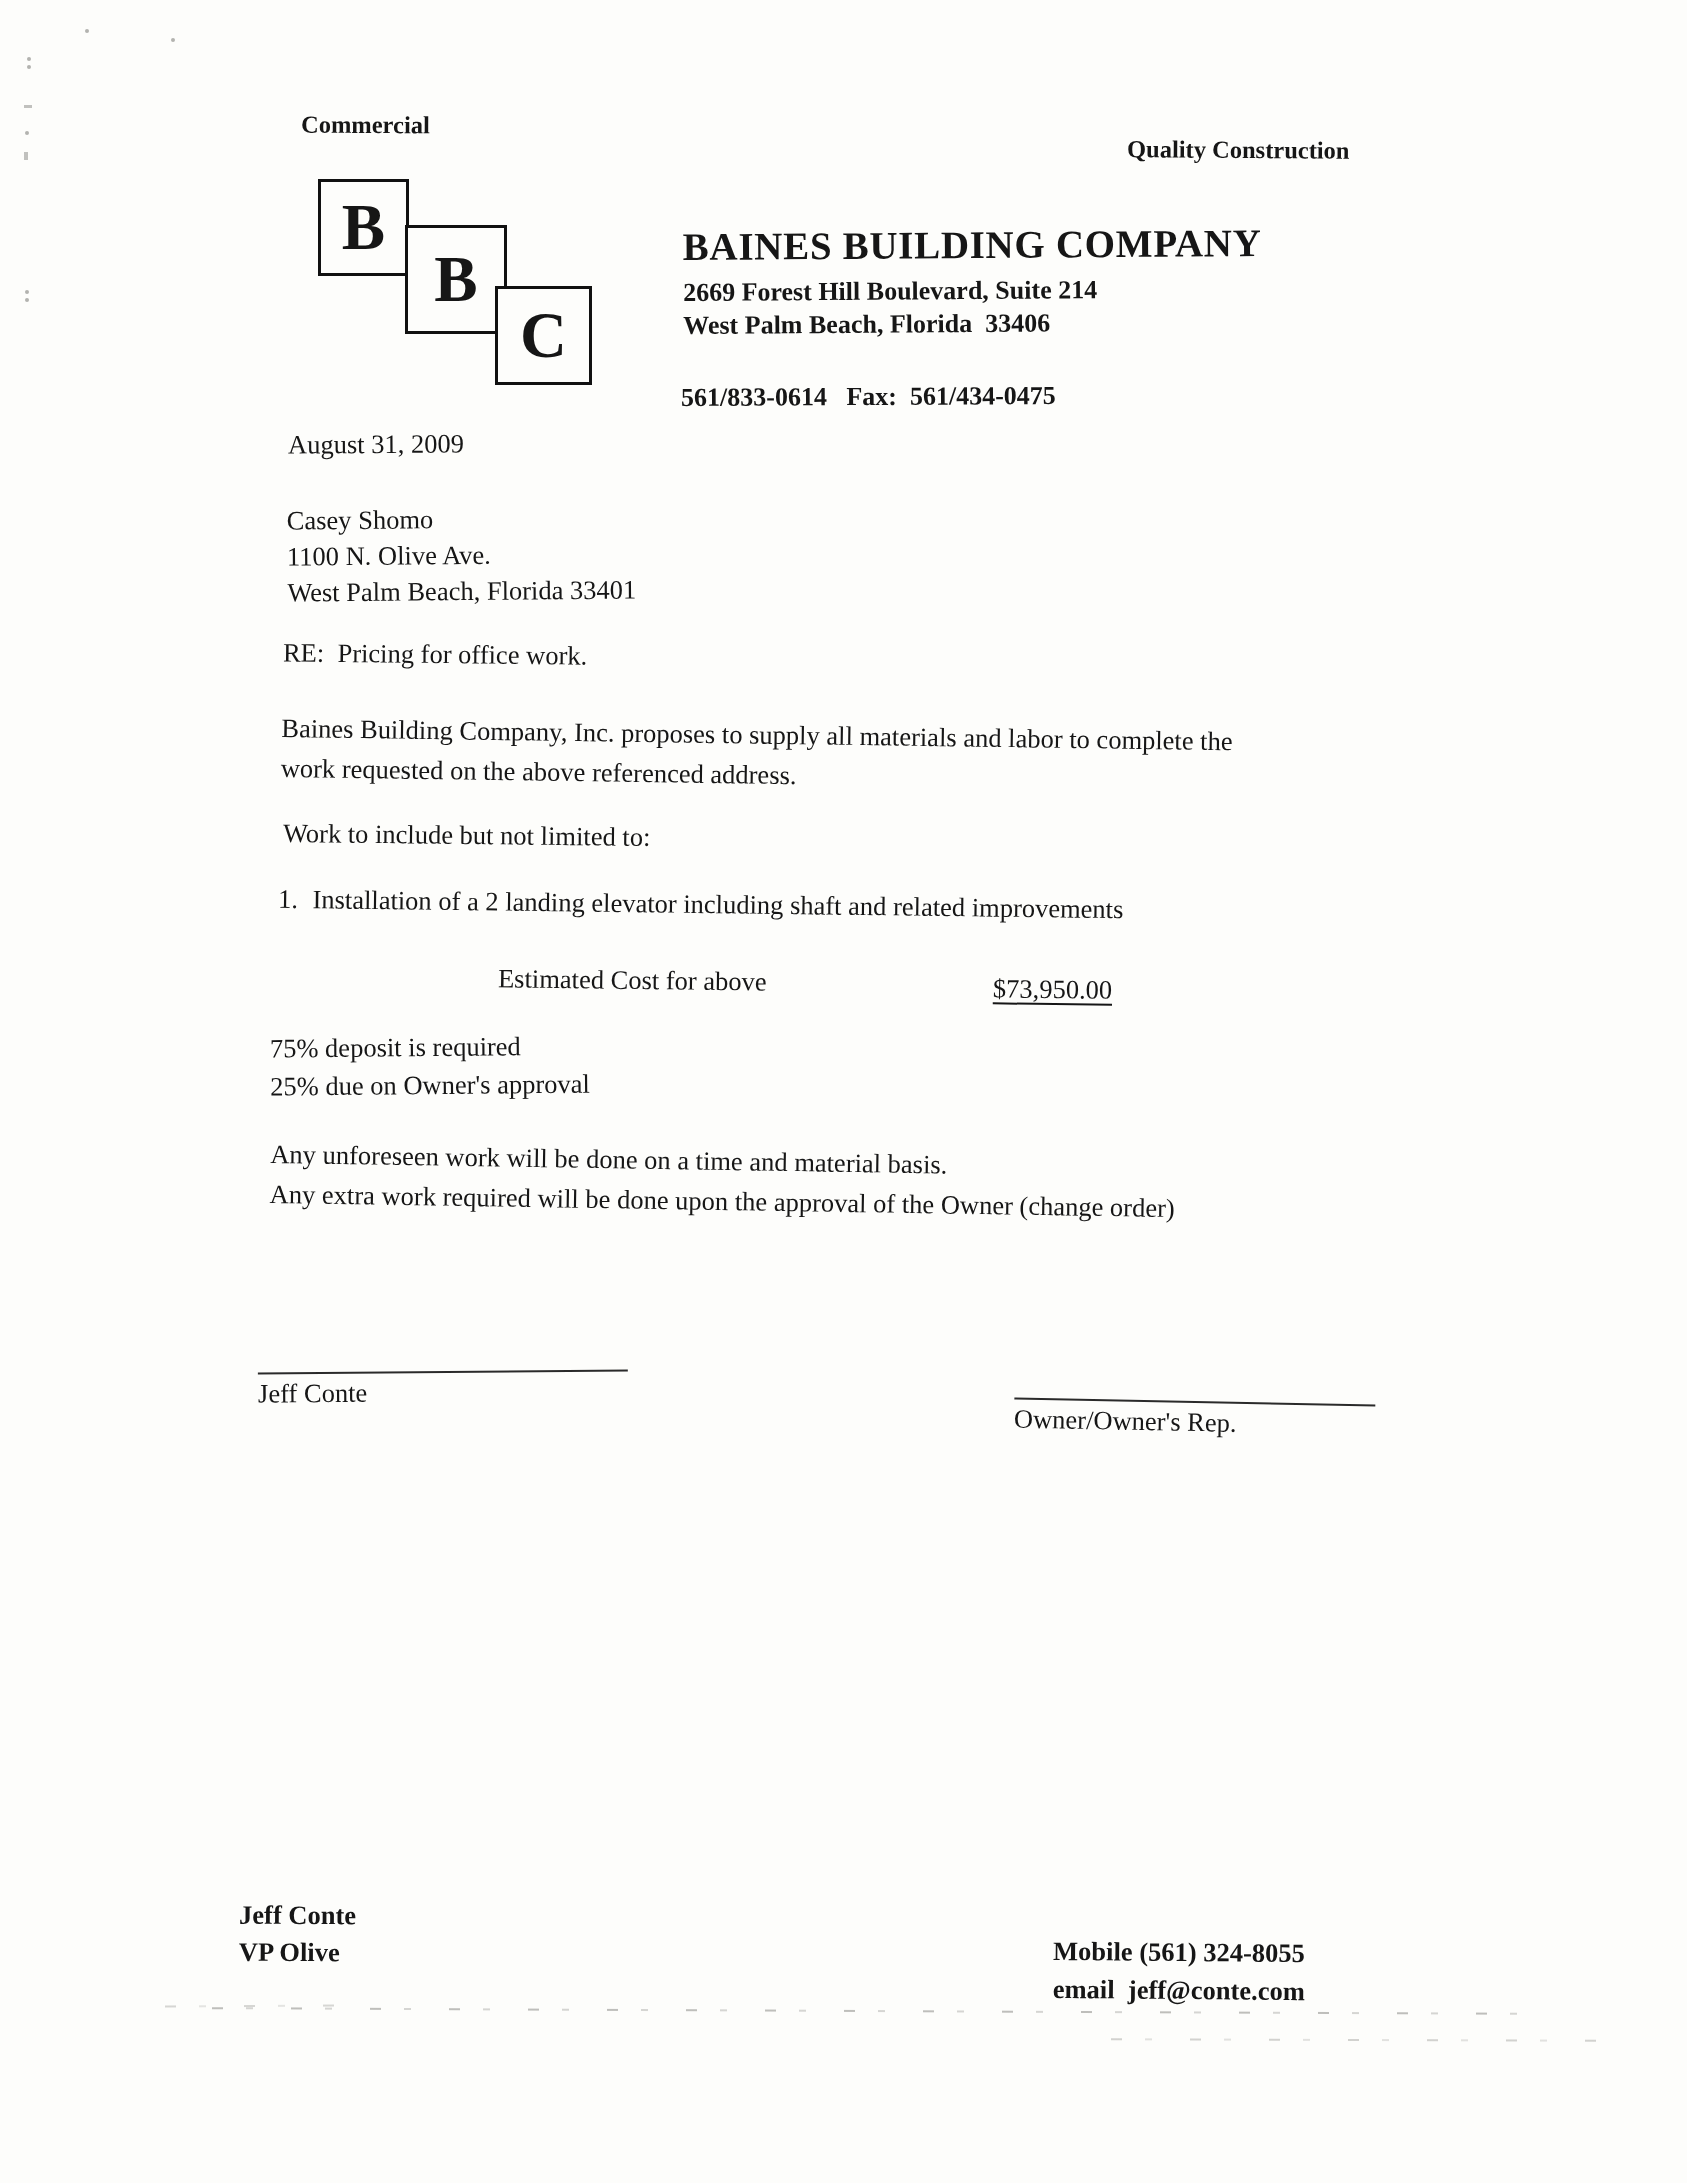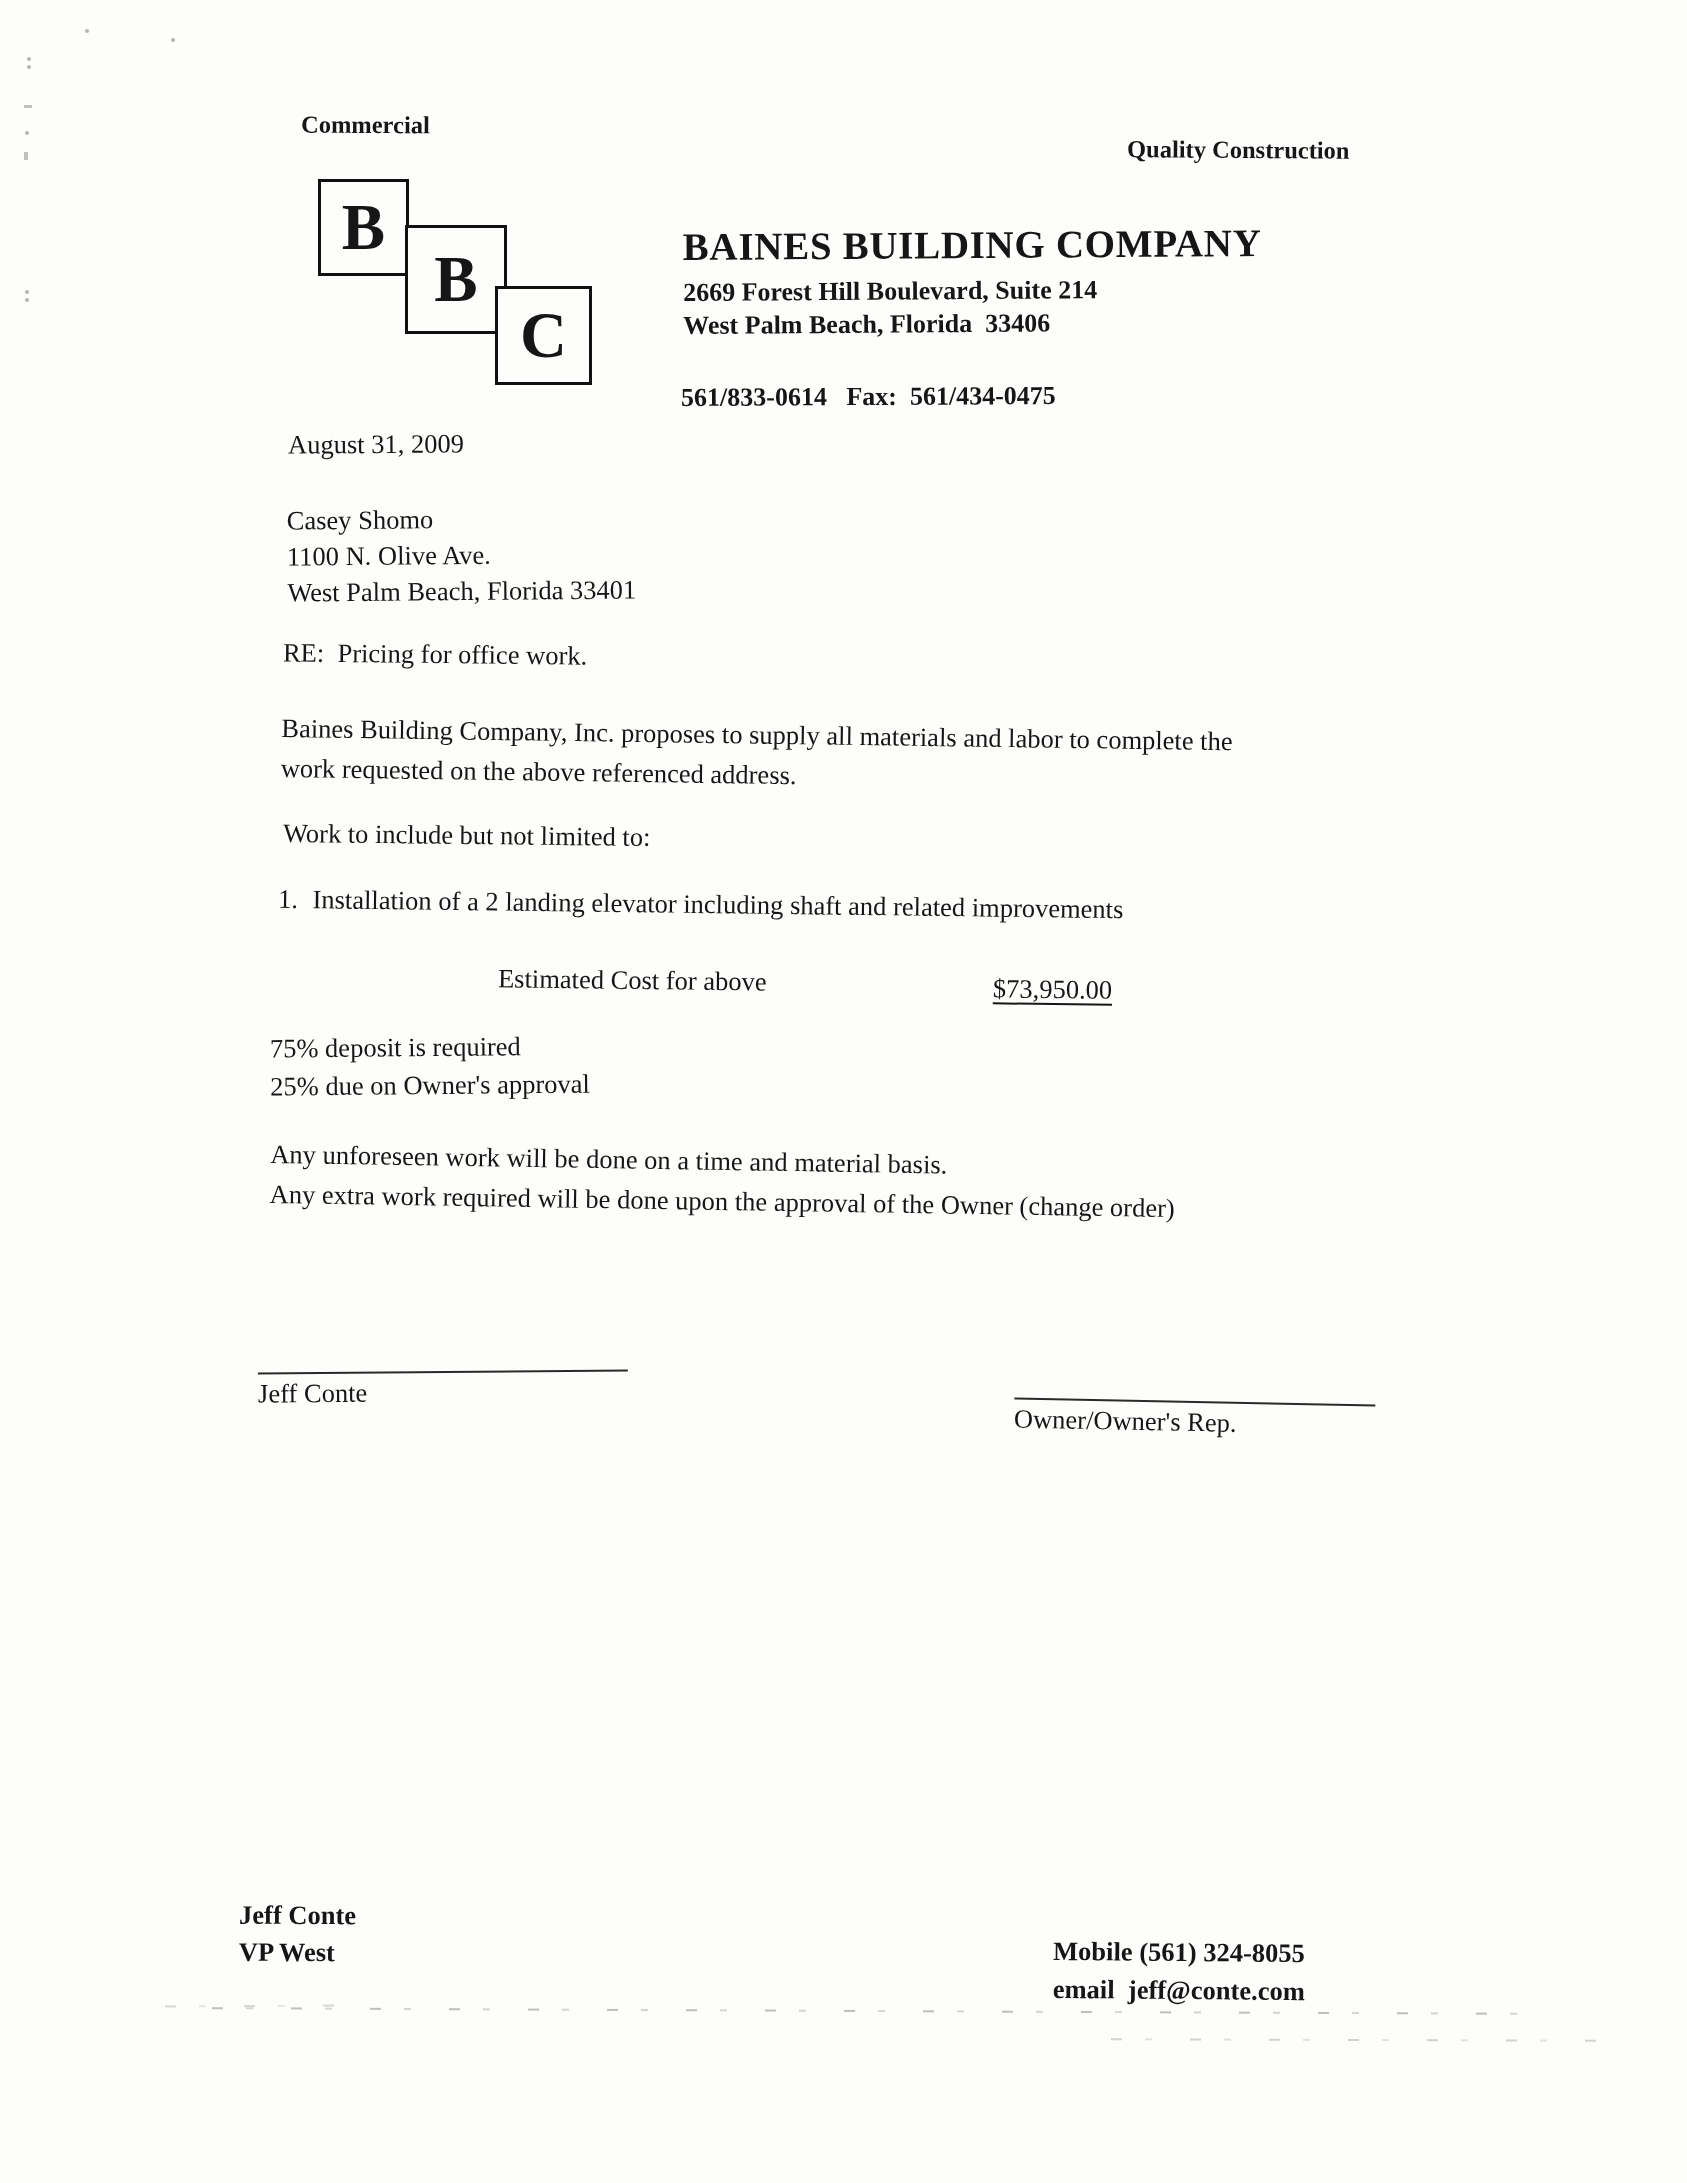--- a/index.html
+++ b/index.html
@@ -147,21 +147,21 @@
     <div class="sig-rule"></div>
     <div class="sig-label">Jeff Conte</div>
   </div>
   <div class="abs sig-right">
     <div class="sig-rule"></div>
     <div class="sig-label">Owner/Owner's Rep.</div>
   </div>
 
   <div class="abs footer-left">
     <div>Jeff Conte</div>
-    <div>VP West</div>
+    <div>VP Olive</div>
   </div>
   <div class="abs footer-right">
     <div class="pre">Mobile (561) 324-8055</div>
     <div class="pre">email  jeff@conte.com</div>
   </div>
 
 </div>
 
 
 </body></html>

